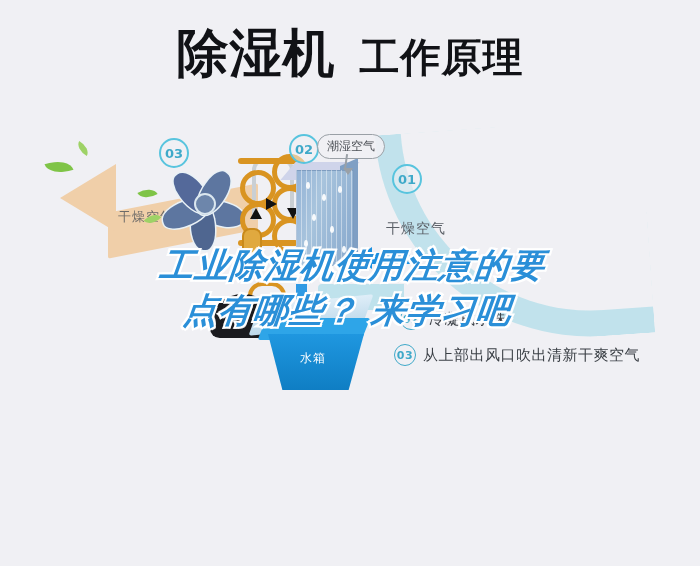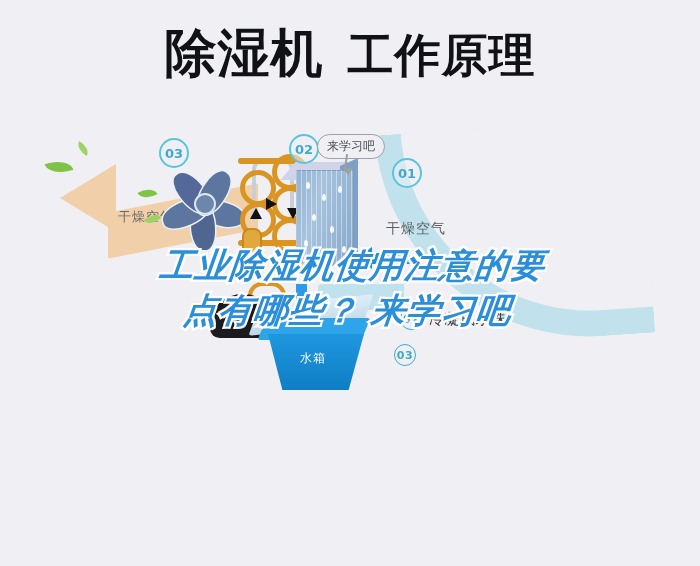--- a/index.html
+++ b/index.html
@@ -28,21 +28,21 @@
     white-space: nowrap;
     color: #111216;
     font-weight: 700;
     letter-spacing: 1px;
   }
   .header-title .t1 {
     font-size: 52px;
     line-height: 62px;
   }
   .header-title .t2 {
-    font-size: 46px;
+    font-size: 40px;
     line-height: 62px;
     margin-left: 24px;
   }
 
   
   .stage {
     position: absolute;
     left: 0;
     top: 112px;
     width: 700px;
@@ -277,21 +277,21 @@
     color: #3fa9c9;
     font-size: 13px;
     font-weight: 700;
     display: flex;
     align-items: center;
     justify-content: center;
     background: rgba(240,240,244,.55);
   }
   .badge-03 { left: 159px; top: 26px; }
   .badge-02 { left: 289px; top: 22px; }
-  .badge-01 { left: 392px; top: 46px; }
+  .badge-01 { left: 392px; top: 52px; }
 
   .callout {
     position: absolute; left: 317px; top: 22px;
     padding: 3px 9px;
     border: 1.5px solid #9aa0a6;
     border-radius: 13px;
     font-size: 12px;
     color: #4b4f55;
     background: rgba(240,240,244,.9);
     white-space: nowrap;
@@ -448,32 +448,33 @@
     <div class="compressor"></div>
     <div class="tray"></div>
     <div class="tank-top"></div>
     <div class="tank-body"></div>
     <div class="tank-label">水箱</div>
 
     <div class="badge badge-03">03</div>
     <div class="badge badge-02">02</div>
     <div class="badge badge-01">01</div>
 
-    <div class="callout">来学习吧</div>
+    <div class="callout">潮湿空气</div>
     <div class="callout-stem"></div>
     <div class="callout-tip"></div>
 
     <div class="moist-label">干燥空气</div>
 
     <div class="step-line step-02">
       <span class="sb">02</span>
       <span>冷凝成水珠</span>
     </div>
     <div class="step-line step-03">
       <span class="sb">03</span>
+      <span>从上部出风口吹出清新干爽空气</span>
     </div>
   </div>
 
   <div class="overlay">
     <span class="ln">工业除湿机使用注意的要</span>
     <span class="ln">点有哪些？ 来学习吧</span>
   </div>
 
 
 </div>

